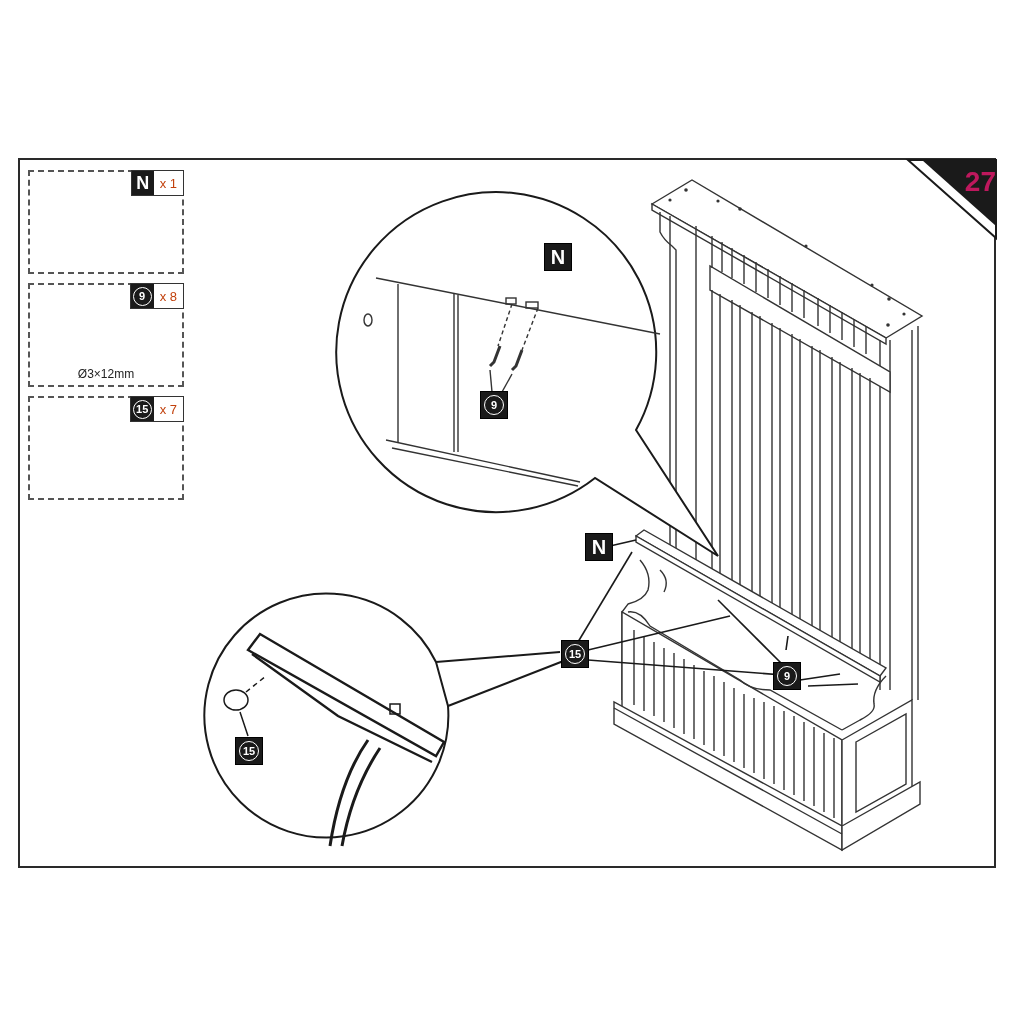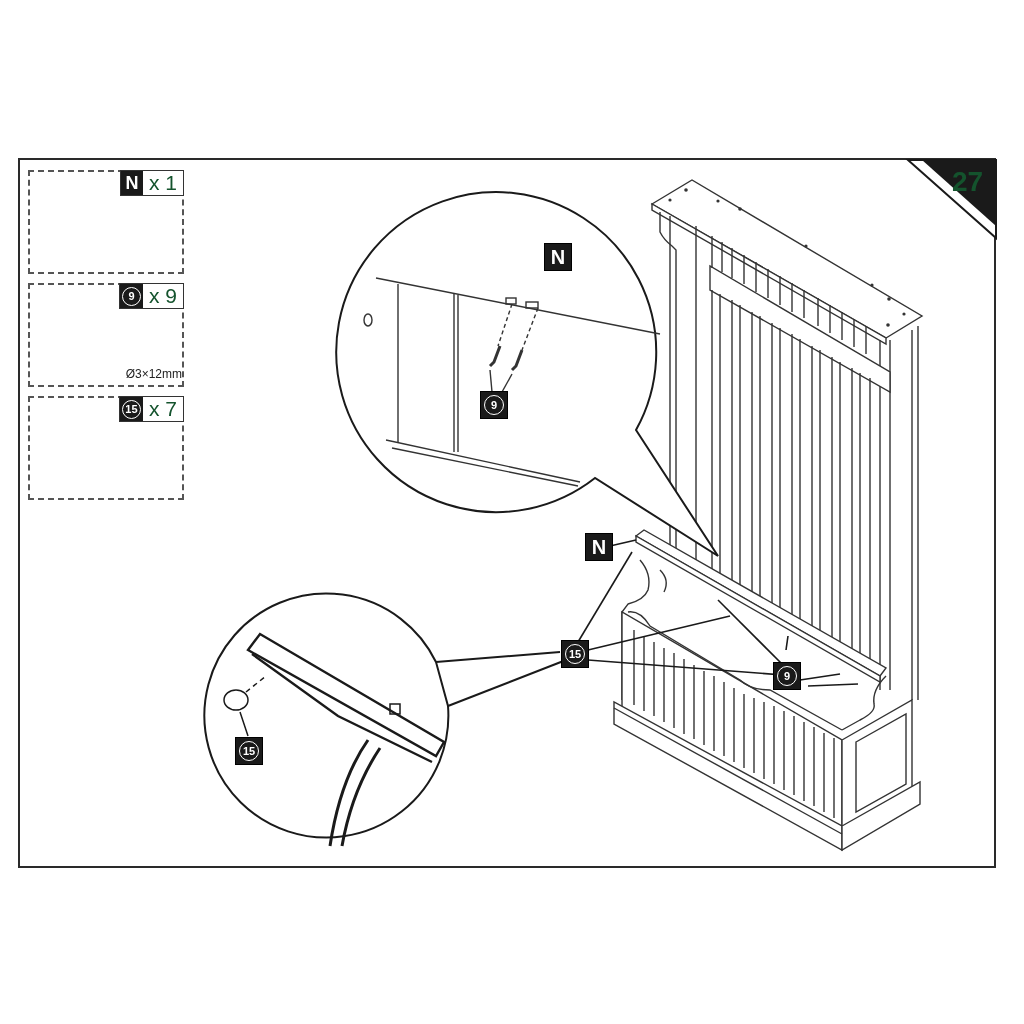--- a/index.html
+++ b/index.html
@@ -1,24 +1,24 @@
 <!DOCTYPE html>
 <html><head>
   <meta charset="utf-8">
   <style>
     html, body { margin: 0; padding: 0; background: #ffffff; }
     body { width: 1024px; height: 1024px; position: relative; overflow: hidden; font-family: "Liberation Sans", sans-serif; }
     .page-frame { position: absolute; left: 18px; top: 158px; width: 978px; height: 710px; border: 2px solid #2a2a2a; box-sizing: border-box; background: #fff; }
-    .step-number { position: absolute; left: 952px; top: 166px; width: 44px; text-align: left; color: #14532d; font-weight: bold; font-size: 28px; font-family: "Liberation Sans", sans-serif; }
+    .step-number { position: absolute; left: 952px; top: 166px; width: 44px; text-align: right; color: #be185d; font-weight: bold; font-size: 28px; font-family: "Liberation Sans", sans-serif; }
     .part-box { position: absolute; left: 28px; width: 156px; border: 2px dashed #555; box-sizing: border-box; background: #fff; }
     .part-tag { position: absolute; right: -2px; top: -2px; height: 24px; display: flex; border: 1.5px solid #333; background: #fff; }
     .tag-id { background: #1a1a1a; color: #fff; font-weight: bold; font-size: 18px; min-width: 22px; height: 100%; display: flex; align-items: center; justify-content: center; padding: 0 2px; box-sizing: border-box; }
     .tag-id.circled span { display: inline-flex; align-items: center; justify-content: center; width: 17px; height: 17px; border: 1.5px solid #fff; border-radius: 50%; font-size: 11px; }
-    .tag-qty { font-size: 21px; color: #14532d; padding: 0 6px; display: flex; align-items: center; }
-    .screw-size { position: absolute; left: 0; right: 0; bottom: 4px; text-align: right; font-size: 12px; color: #222; }
+    .tag-qty { font-size: 13px; color: #c2410c; padding: 0 6px; display: flex; align-items: center; }
+    .screw-size { position: absolute; left: 0; right: 0; bottom: 4px; text-align: center; font-size: 12px; color: #222; }
     .label-box { position: absolute; background: #1a1a1a; color: #fff; font-weight: bold; display: flex; align-items: center; justify-content: center; border: 1px solid #000; }
     .label-box.letter { font-size: 20px; width: 26px; height: 26px; }
     .label-box.num { width: 26px; height: 26px; }
     .label-box.num span { display: inline-flex; align-items: center; justify-content: center; width: 18px; height: 18px; border: 1.5px solid #fff; border-radius: 50%; font-size: 11px; }
     svg.drawing { position: absolute; left: 0; top: 0; }
   </style>
 </head>
 <body>
 
 <div class="page-frame"></div>
@@ -209,21 +209,21 @@
     <div class="tag-id">N</div>
     <div class="tag-qty">x 1</div>
   </div>
 </div>
 
 <div class="part-box" style="top:283px;height:104px;">
   <div class="part-tag">
     <div class="tag-id circled">
         <span>9</span>
       </div>
-    <div class="tag-qty">x 9</div>
+    <div class="tag-qty">x 8</div>
   </div>
   <div class="screw-size">Ø3×12mm</div>
 </div>
 
 <div class="part-box" style="top:396px;height:104px;">
   <div class="part-tag">
     <div class="tag-id circled">
         <span>15</span>
       </div>
     <div class="tag-qty">x 7</div>

